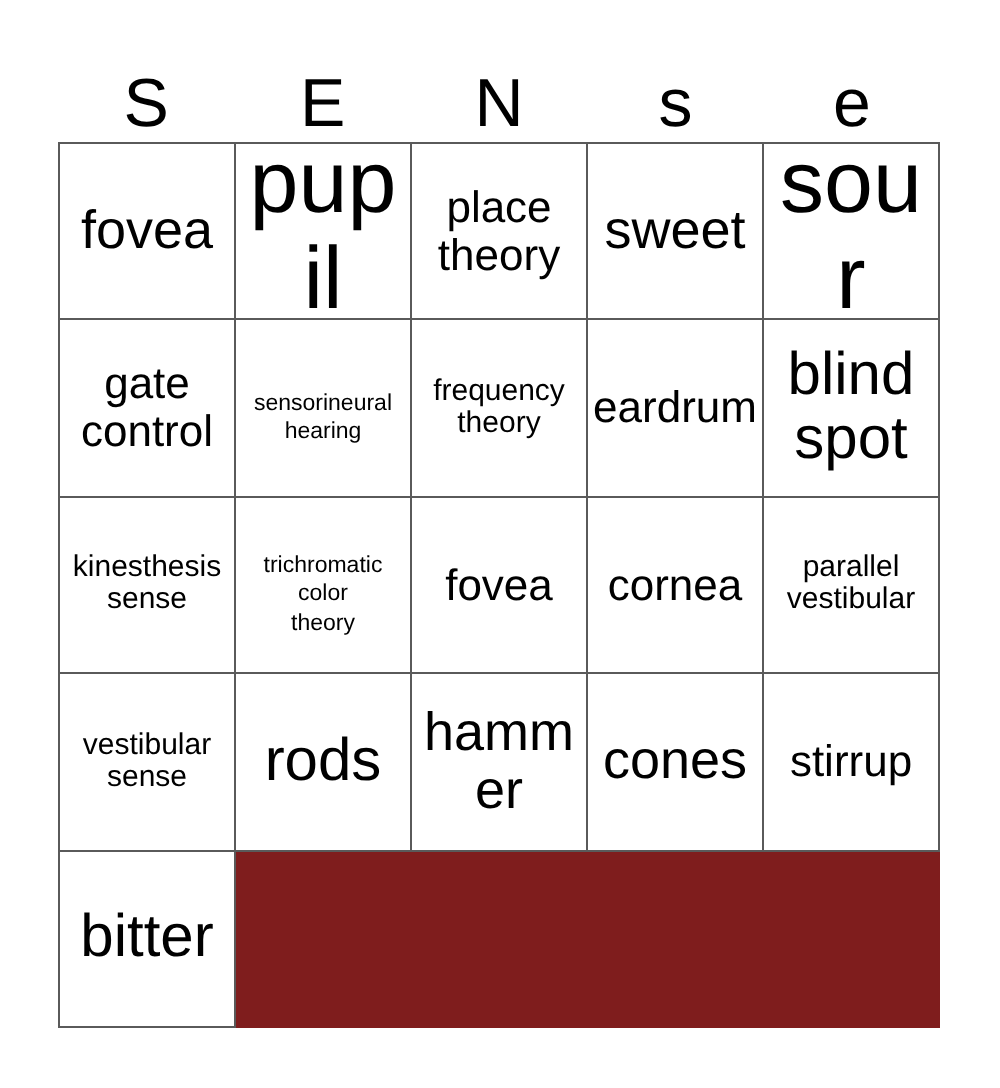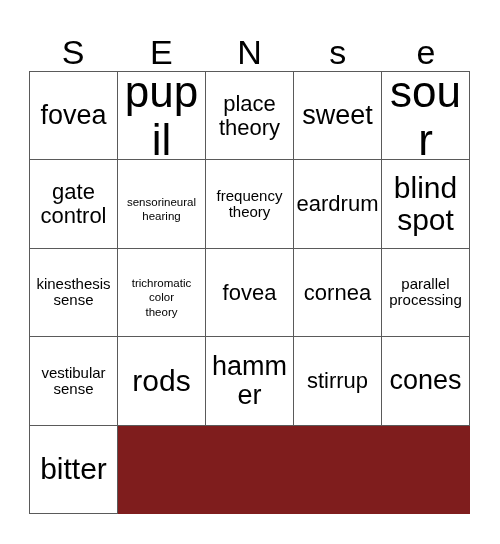--- a/index.html
+++ b/index.html
@@ -149,36 +149,36 @@
 theory</span>
       </div>
       <div class="cell s-sm">
         <span class="txt">fovea</span>
       </div>
       <div class="cell s-sm">
         <span class="txt">cornea</span>
       </div>
       <div class="cell s-xs">
         <span class="txt">parallel
-processing</span>
+vestibular</span>
       </div>
       <div class="cell s-xs">
         <span class="txt">vestibular
 sense</span>
       </div>
       <div class="cell s-lg">
         <span class="txt">rods</span>
       </div>
       <div class="cell s-md">
         <span class="txt">hammer</span>
       </div>
+      <div class="cell s-md">
+        <span class="txt">cones</span>
+      </div>
       <div class="cell s-sm">
         <span class="txt">stirrup</span>
-      </div>
-      <div class="cell s-md">
-        <span class="txt">cones</span>
       </div>
       <div class="cell s-lg">
         <span class="txt">bitter</span>
       </div>
     </div>
 
 </div>
 
 </body></html>

